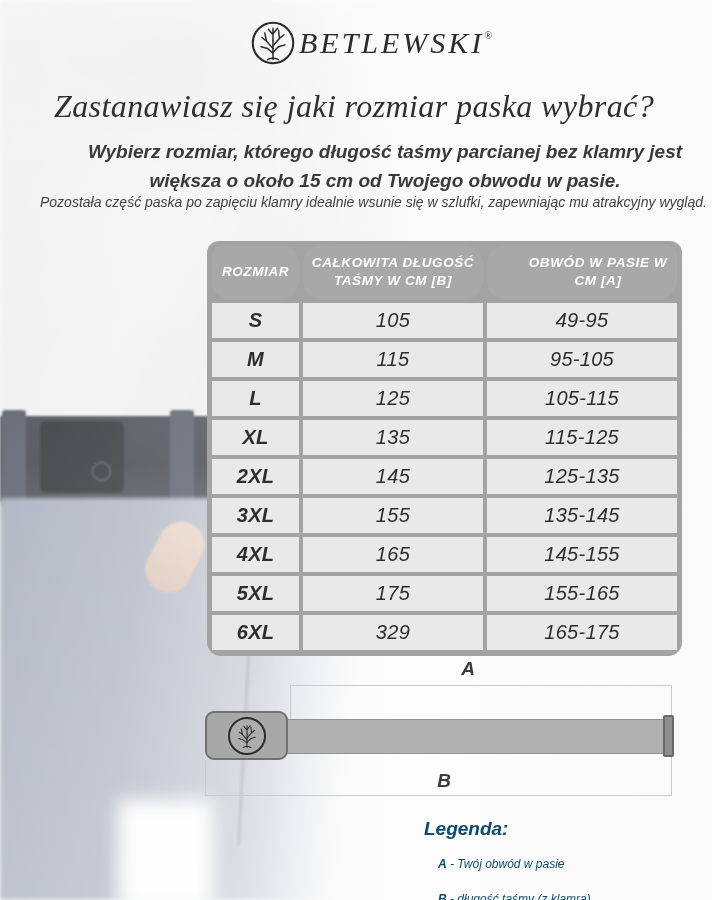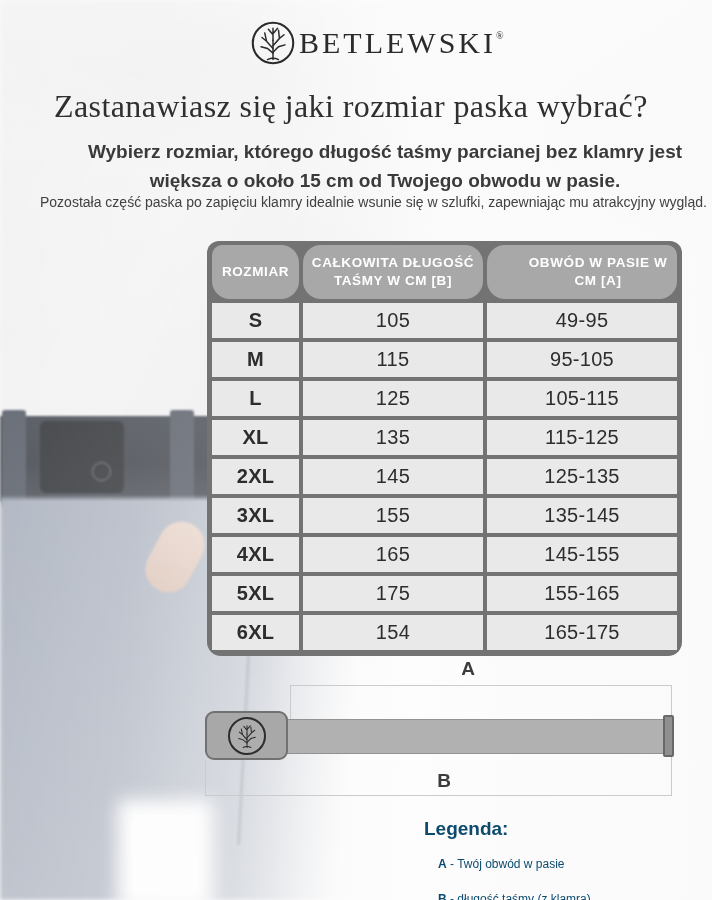--- a/index.html
+++ b/index.html
@@ -1,19 +1,20 @@
 <!DOCTYPE html>
 <html lang="pl"><head>
 <meta charset="utf-8">
 <style>
   html,body{margin:0;padding:0;background:#ffffff;}
   .canvas{
     position:relative;width:712px;height:900px;margin:0 auto;
     overflow:hidden;background:#f7f7f7;
     font-family:"Liberation Sans","DejaVu Sans",sans-serif;
+    font-style:italic;
   }
   
   .ph{position:absolute;pointer-events:none;}
   .ph-sweater{
     left:0;top:0;width:712px;height:438px;
     background:
       radial-gradient(260px 200px at 620px 130px, rgba(205,205,207,.55), rgba(205,205,207,0) 70%),
       radial-gradient(300px 160px at 180px 60px, rgba(222,222,224,.5), rgba(222,222,224,0) 70%),
       linear-gradient(115deg,#ebebec 0%,#f1f1f2 30%,#e9e9ea 55%,#f5f5f6 78%,#fbfbfb 100%);
     filter:blur(2px);
@@ -70,21 +71,21 @@
     font-size:19px;font-weight:700;color:#3a3a3a;line-height:1.55;margin:11px;text-align:center;
   }
   .intro-regular{
     position:absolute;left:27px;top:179px;width:668px;z-index:5;
     font-size:14px;font-weight:400;color:#414141;line-height:1.5;margin:13px;
     text-align:justify;
   }
   
   .size-table{
     position:absolute;left:207px;top:241px;z-index:5;
-    background:#737373;border-radius:12px 12px 14px 14px;
+    background:#a3a3a3;border-radius:12px 12px 14px 14px;
     padding:4px 5px 6px 5px;
     display:grid;grid-template-columns:87px 180px 190px;gap:4px;
   }
   .th{
     background:#a8a8a8;color:#ffffff;height:54px;
     display:flex;align-items:center;justify-content:center;text-align:center;
     font-size:13.5px;font-weight:700;letter-spacing:.6px;line-height:1.3;
     padding:0 8px;box-sizing:border-box;border-radius:18px;
   }
   .th.first{border-top-left-radius:10px;}
@@ -206,21 +207,21 @@
 
     <div class="td size">4XL</div>
     <div class="td">165</div>
     <div class="td">145-155</div>
 
     <div class="td size">5XL</div>
     <div class="td">175</div>
     <div class="td">155-165</div>
 
     <div class="td size">6XL</div>
-    <div class="td">154</div>
+    <div class="td">329</div>
     <div class="td">165-175</div>
   </div>
 
   <div class="dim-label" style="left:457px;top:658px;">A</div>
   <div class="dim-line dim-h" style="left:290px;top:685px;width:382px;"></div>
   <div class="dim-line dim-v" style="left:290px;top:685px;height:34px;"></div>
   <div class="dim-line dim-v" style="left:671px;top:685px;height:111px;"></div>
   <div class="dim-line dim-h" style="left:205px;top:795px;width:467px;"></div>
   <div class="dim-line dim-v" style="left:205px;top:761px;height:34px;"></div>
   <div class="dim-label" style="left:433px;top:770px;">B</div>

